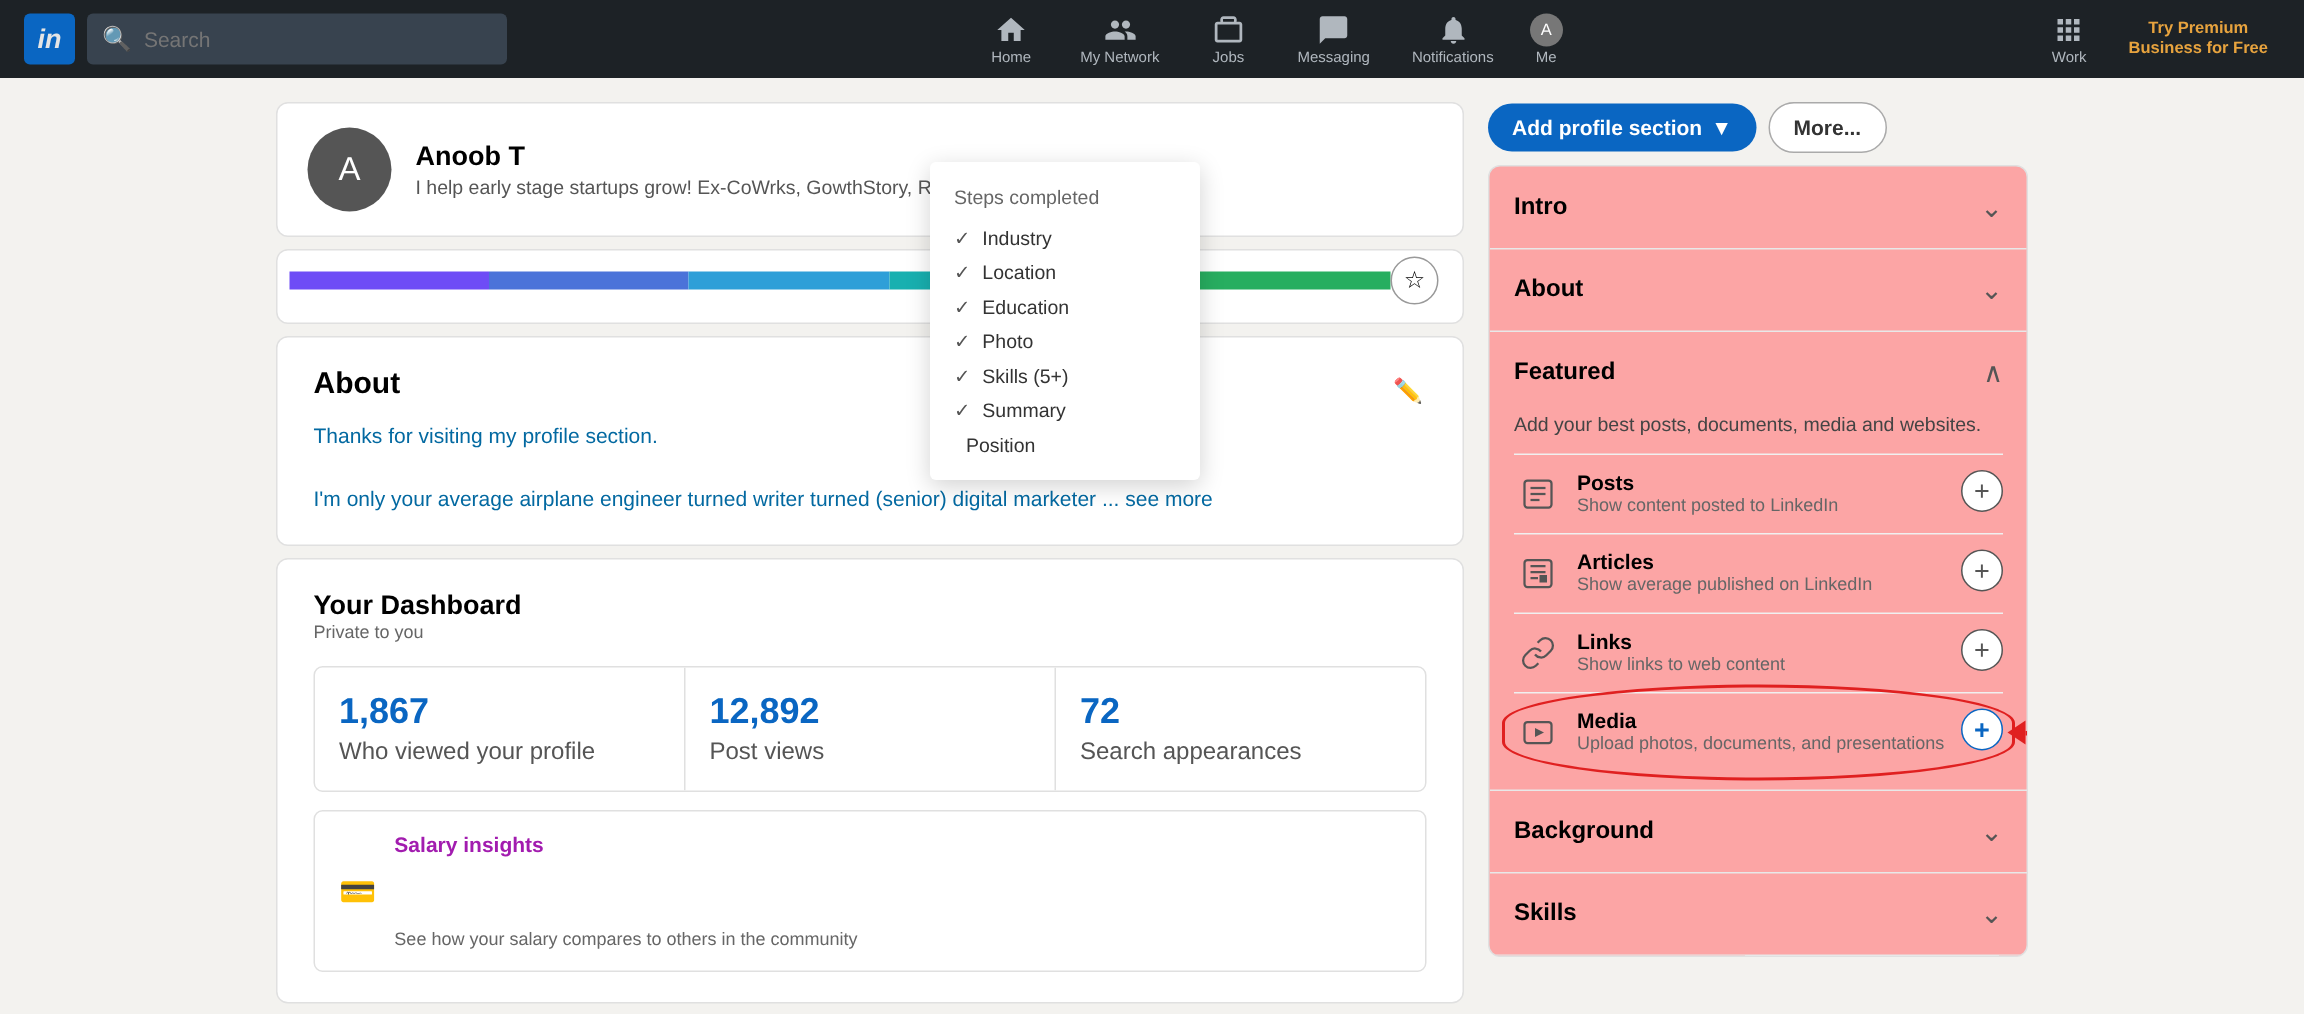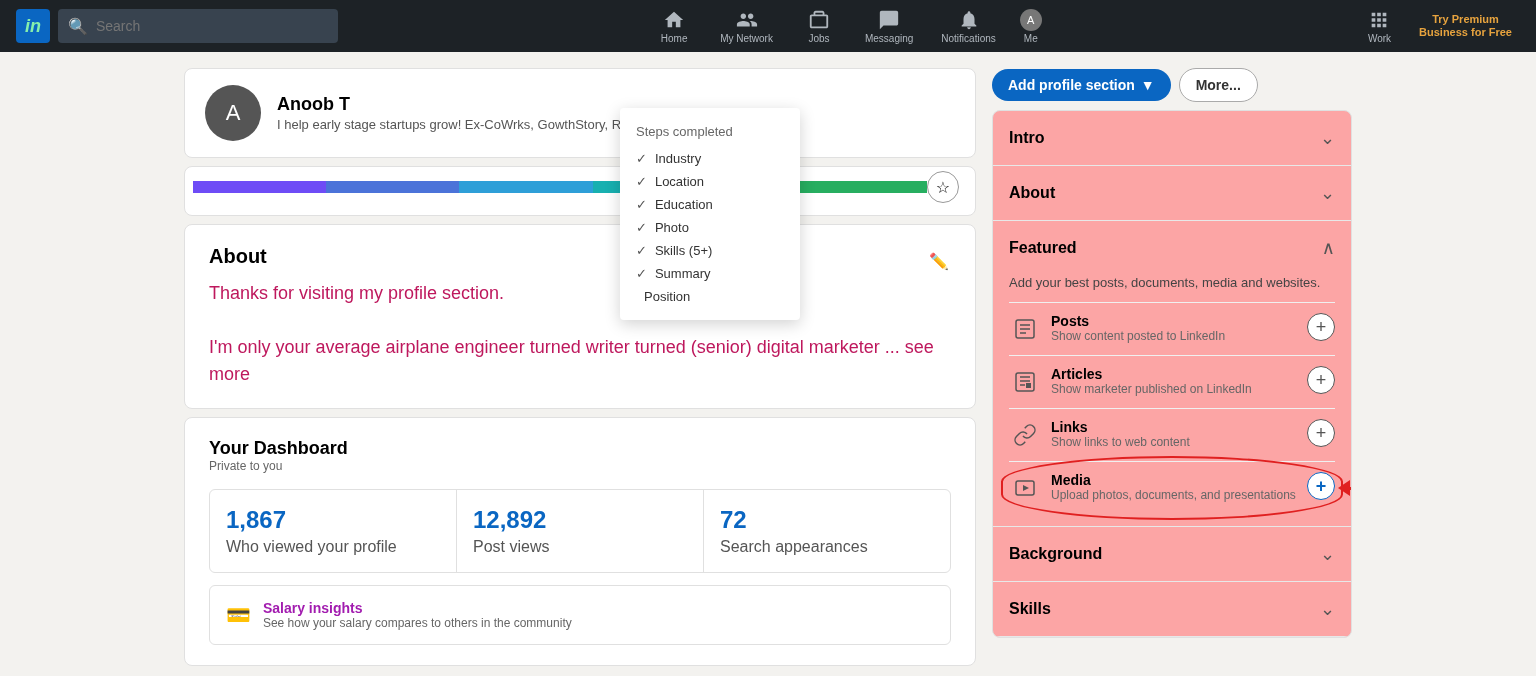--- a/index.html
+++ b/index.html
@@ -14,21 +14,21 @@
       padding: 0 16px;
       position: fixed;
       top: 0; left: 0; right: 0;
       z-index: 100;
     }
     .navbar-logo {
       width: 34px; height: 34px;
       background: #0a66c2;
       border-radius: 4px;
       display: flex; align-items: center; justify-content: center;
-      color: #86efac; font-weight: 900; font-size: 18px;
+      color: #e5e5e5; font-weight: 900; font-size: 18px;
       font-style: italic; margin-right: 8px; flex-shrink: 0;
     }
     .navbar-search {
       background: #38434f;
       border: none; border-radius: 4px;
       height: 34px; width: 280px;
       display: flex; align-items: center;
       padding: 0 10px; gap: 8px; color: #b0b7be;
     }
     .navbar-search input {
@@ -127,21 +127,21 @@
 
     
     .about-card {
       background: white;
       border-radius: 8px;
       border: 1px solid #e0e0e0;
       padding: 20px 24px;
       position: relative;
     }
     .about-title { font-size: 20px; font-weight: 600; color: #000; margin-bottom: 12px; }
-    .about-text { font-size: 18px; color: #be185d; line-height: 1.5; }
+    .about-text { font-size: 14px; color: #0369a1; line-height: 1.5; }
     .edit-btn {
       position: absolute; top: 20px; right: 20px;
       width: 32px; height: 32px; border-radius: 50%;
       border: none; background: transparent; cursor: pointer;
       display: flex; align-items: center; justify-content: center;
       color: #555; font-size: 16px;
     }
 
     
     .dashboard-card {
@@ -166,21 +166,21 @@
     .stat-item:last-child { border-right: none; }
     .stat-num { font-size: 24px; font-weight: 600; color: #0a66c2; }
     .stat-label { font-size: 16px; color: #555; margin-top: 4px; }
     .salary-row {
       margin-top: 12px;
       display: flex; align-items: center; gap: 12px;
       border: 1px solid #e0e0e0; border-radius: 6px; padding: 14px 16px;
     }
     .salary-icon { color: #555; font-size: 20px; }
     .salary-title { font-size: 14px; font-weight: 600; color: #a21caf; }
-    .salary-sub { font-size: 12px; color: #666; }
+    .salary-sub { font-size: 12px; color: #666; margin-top: 48px; }
 
     
     .right-panel {
       width: 360px;
       flex-shrink: 0;
       position: relative;
     }
 
     
     .right-top {
@@ -491,21 +491,21 @@
                 <svg width="24" height="24" viewBox="0 0 24 24" fill="none" stroke="#555" stroke-width="1.5">
                     <rect x="3" y="3" width="18" height="18" rx="2"></rect>
                     <line x1="7" y1="7" x2="17" y2="7"></line>
                     <line x1="7" y1="11" x2="17" y2="11"></line>
                     <line x1="7" y1="15" x2="12" y2="15"></line>
                     <rect x="13" y="13" width="5" height="5" fill="#555" stroke="none"></rect>
                   </svg>
               </div>
               <div class="featured-item-content">
                 <div class="featured-item-title">Articles</div>
-                <div class="featured-item-sub">Show marketer published on LinkedIn</div>
+                <div class="featured-item-sub">Show average published on LinkedIn</div>
               </div>
               <button class="add-circle-btn">+</button>
             </div>
 
             <div class="featured-item">
               <div class="featured-item-icon">
                 <svg width="24" height="24" viewBox="0 0 24 24" fill="none" stroke="#555" stroke-width="1.5">
                     <path d="M10 13a5 5 0 007.54.54l3-3a5 5 0 00-7.07-7.07l-1.72 1.71"></path>
                     <path d="M14 11a5 5 0 00-7.54-.54l-3 3a5 5 0 007.07 7.07l1.71-1.71"></path>
                   </svg>

